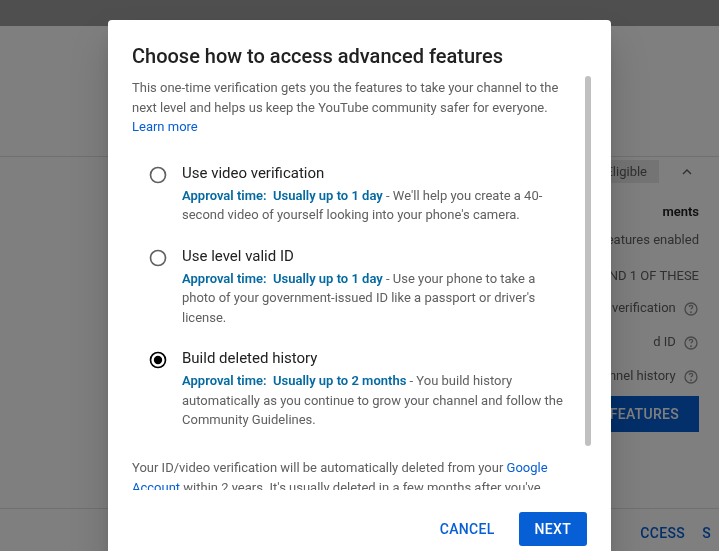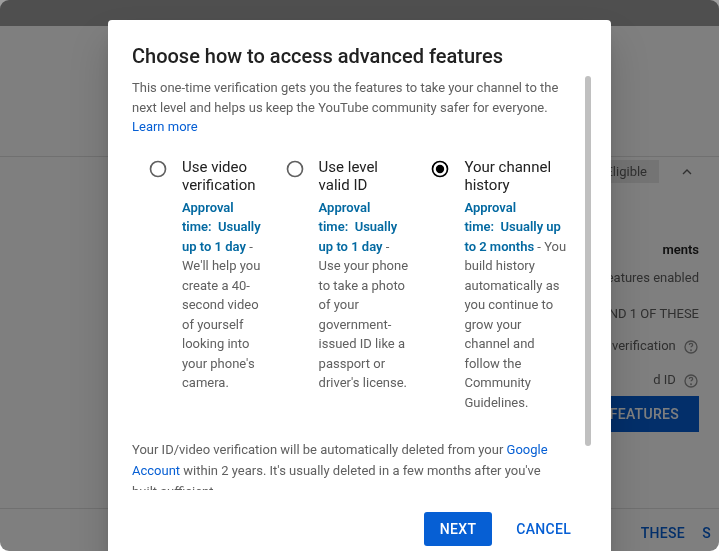--- a/index.html
+++ b/index.html
@@ -52,21 +52,20 @@
       position: absolute;
       top: 0;
       left: 0;
       width: 100%;
       height: 100%;
       background: rgba(0,0,0,0.5);
       display: flex;
       align-items: flex-start;
       justify-content: center;
       padding-top: 20px;
-      border-radius: 9px;
     }
     .dialog {
       background: #fff;
       width: 503px;
       border-radius: 4px;
       box-shadow: 0 11px 15px -7px rgba(0,0,0,0.2), 0 24px 38px 3px rgba(0,0,0,0.14);
       position: relative;
       padding: 24px 24px 16px 24px;
     }
     .dialog-title {
@@ -78,30 +77,30 @@
     .dialog-content {
       position: relative;
       max-height: 412px;
       overflow: hidden;
       padding-right: 18px;
     }
     .dialog-intro {
       font-size: 13px;
       color: #606060;
       line-height: 1.5;
-      margin-bottom: 21px;
+      margin-bottom: 27px;
     }
     .link {
       color: #065fd4;
       text-decoration: none;
       cursor: pointer;
     }
     .options {
       display: flex;
-      flex-direction: row;
+      flex-direction: column;
       gap: 22px;
       padding-left: 16px;
       margin-bottom: 28px;
     }
     .option {
       display: flex;
       gap: 14px;
       cursor: pointer;
     }
     .radio {
@@ -183,21 +182,20 @@
       position: absolute;
       top: 164px;
       right: 24px;
       color: #606060;
     }
     .bg-row {
       position: absolute;
       right: 20px;
       font-size: 13px;
       color: #606060;
-      margin-top: 38px;
     }
     .bg-req-title {
       font-weight: 600;
       color: #212121;
       top: 204px;
     }
     .bg-access-btn {
       position: absolute;
       top: 396px;
       right: 20px;
@@ -274,21 +272,21 @@
     <span class="help-icon">
         <svg viewBox="0 0 24 24" fill="none" stroke="#909090" stroke-width="2">
           <circle cx="12" cy="12" r="9"></circle>
           <path d="M9.5 9a2.5 2.5 0 015 0c0 1.5-2.5 2-2.5 3.5"></path>
           <circle cx="12" cy="17" r="0.5" fill="#909090"></circle>
         </svg>
       </span>
   </span>
   <div class="bg-access-btn">CCESS FEATURES</div>
   <div class="bg-divider"></div>
-  <span class="bg-close">THESE</span>
+  <span class="bg-close">CCESS</span>
   <span class="bg-close" style="right:8px">S</span>
 </div>
 
 <div class="overlay">
   <div class="dialog">
     <div class="scrollbar"></div>
     <h1 class="dialog-title">Choose how to access advanced features</h1>
     <div class="dialog-content">
       <p class="dialog-intro">
         <span>This one-time verification gets you the features to take your channel to the next level and helps us keep the YouTube community safer for everyone. </span><a class="link">Learn more</a>
@@ -321,29 +319,29 @@
           </div>
         </div>
         <div class="option">
           <span class="radio">
             <svg viewBox="0 0 24 24" fill="none">
                 <circle cx="12" cy="12" r="9" stroke="#000" stroke-width="2"></circle>
                 <circle cx="12" cy="12" r="5" fill="#000"></circle>
               </svg>
           </span>
           <div class="option-body">
-            <div class="option-title">Your channel history</div>
+            <div class="option-title">Build deleted history</div>
             <div class="option-desc">
               <span class="bold-gray">Approval time:</span>&nbsp;&nbsp;<span class="bold-gray">Usually up to 2 months</span><span> - You build history automatically as you continue to grow your channel and follow the Community Guidelines.</span>
             </div>
           </div>
         </div>
       </div>
       <p class="dialog-footer-text">
         <span>Your ID/video verification will be automatically deleted from your </span><a class="link">Google Account</a><span> within 2 years. It's usually deleted in a few months after you've built sufficient </span>
       </p>
     </div>
     <div class="dialog-actions">
+      <button class="btn btn-text">Cancel</button>
       <button class="btn btn-primary">Next</button>
-      <button class="btn btn-text">Cancel</button>
     </div>
   </div>
 </div>
 
 </body></html>

